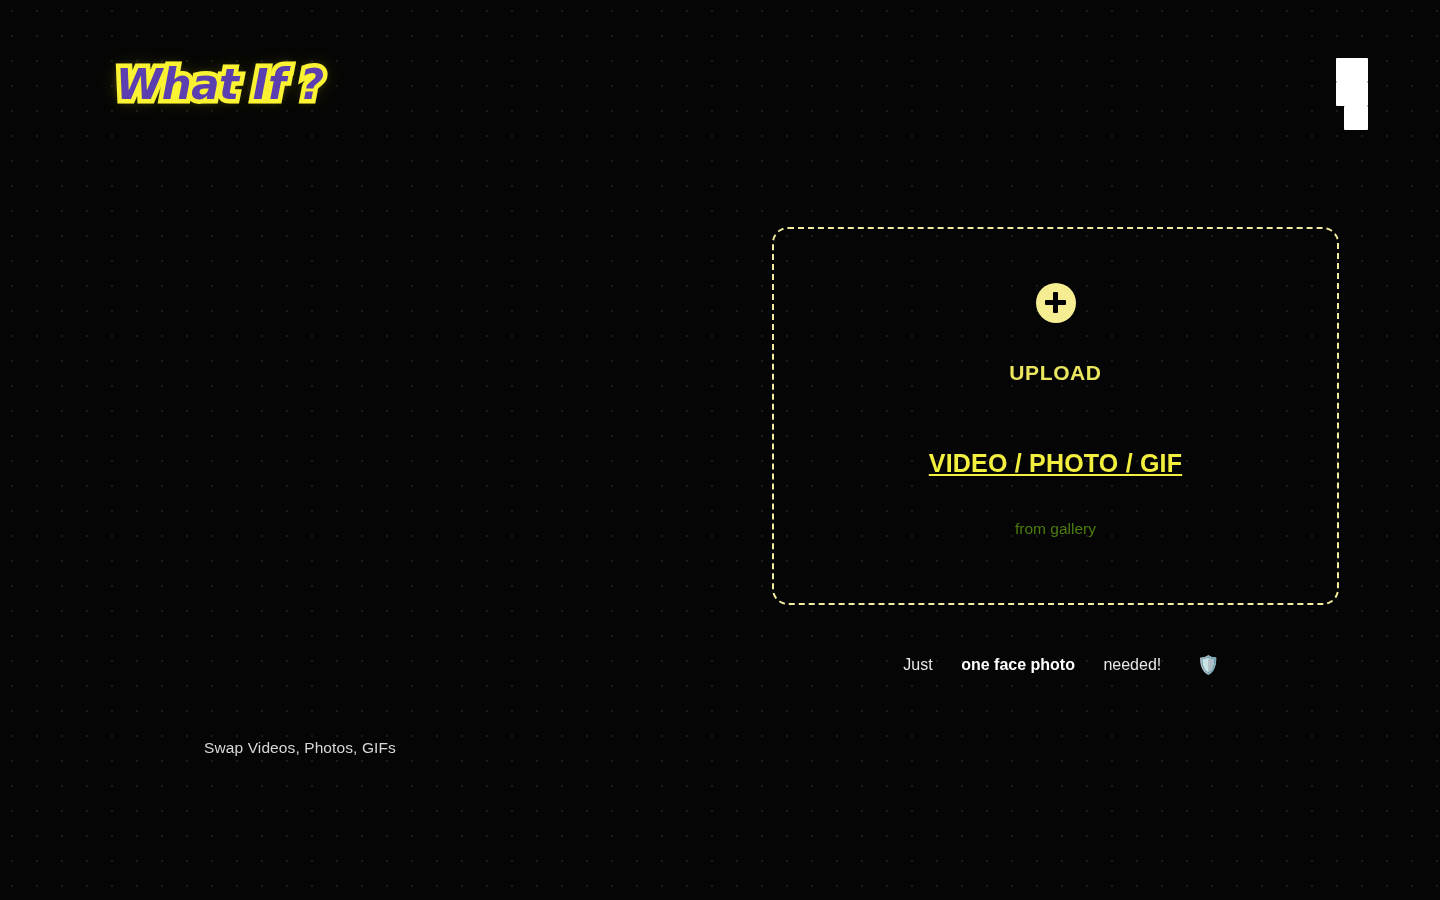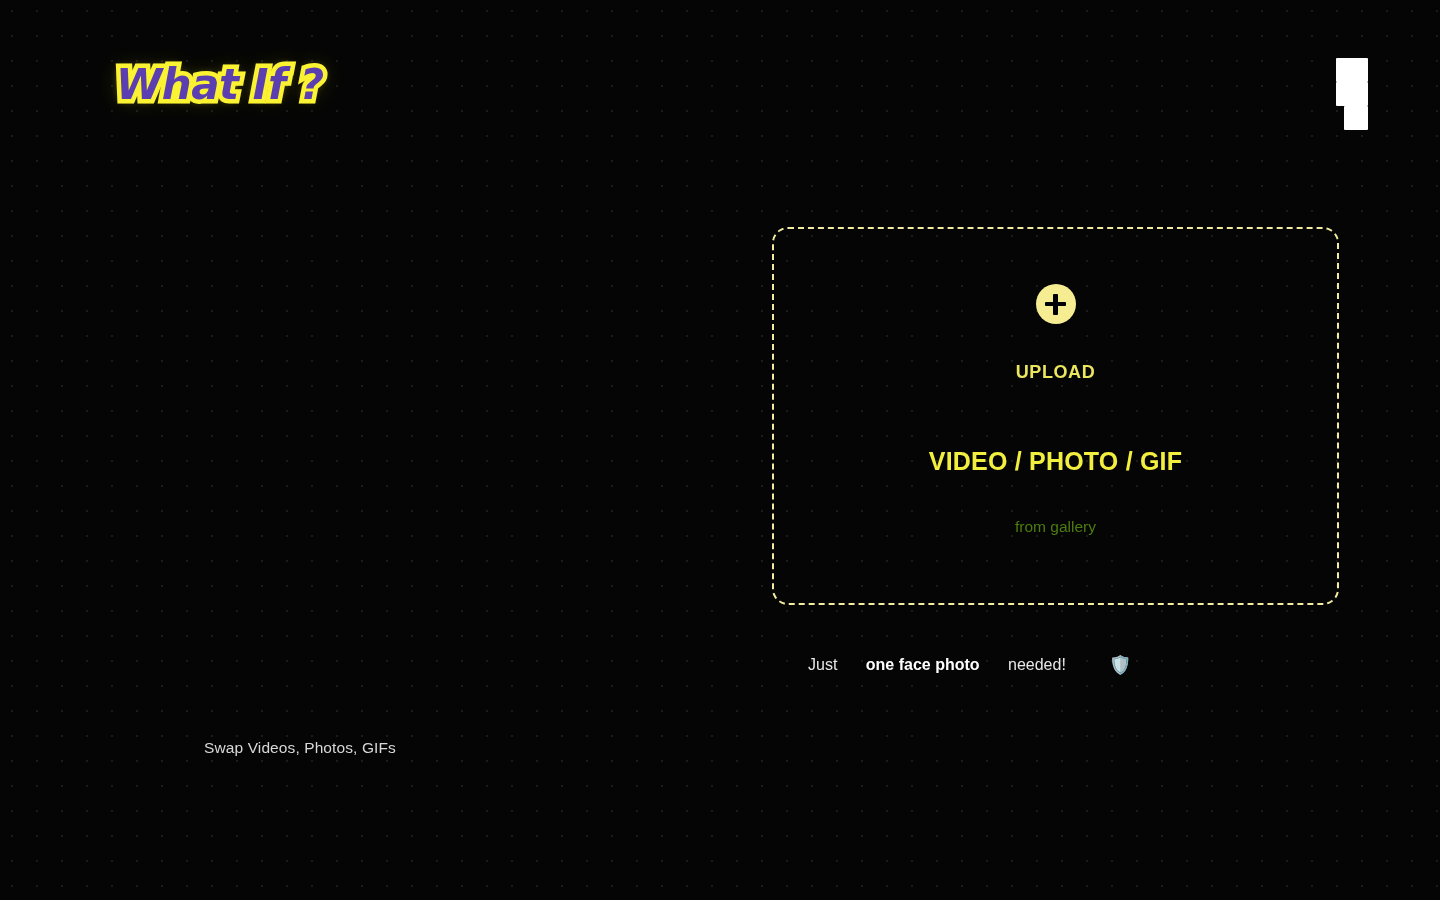--- a/index.html
+++ b/index.html
@@ -126,50 +126,51 @@
   .plus-circle::before {
     width: 21px; height: 4.5px;
     left: 9.5px; top: 17.75px;
   }
   .plus-circle::after {
     width: 4.5px; height: 21px;
     left: 17.75px; top: 9.5px;
   }
 
   .upload-title {
-    font-size: 18px;
+    font-size: 21px;
     font-weight: bold;
     color: #eae65e;
     letter-spacing: 0.6px;
     margin-bottom: 40px;
   }
 
   .upload-types {
     font-size: 25px;
     font-weight: bold;
     color: #f3ef3e;
     letter-spacing: 0.2px;
     margin-bottom: 18px;
+    text-decoration: underline;
   }
 
   .upload-sub {
     font-size: 15.5px;
     color: #4d7c0f;
     font-weight: normal;
   }
 
   
   .note {
     position: absolute;
     top: 620px;
     left: 760px;
     width: 567px;
     display: flex;
     align-items: center;
-    gap: 8px;
+    justify-content: center;
     font-size: 16px;
     color: #e8e8e8;
     white-space: nowrap;
   }
   .note b { color: #ffffff; font-weight: bold; }
   .note .shield-icon {
     font-size: 18px;
     line-height: 1;
     display: inline-block;
   }

